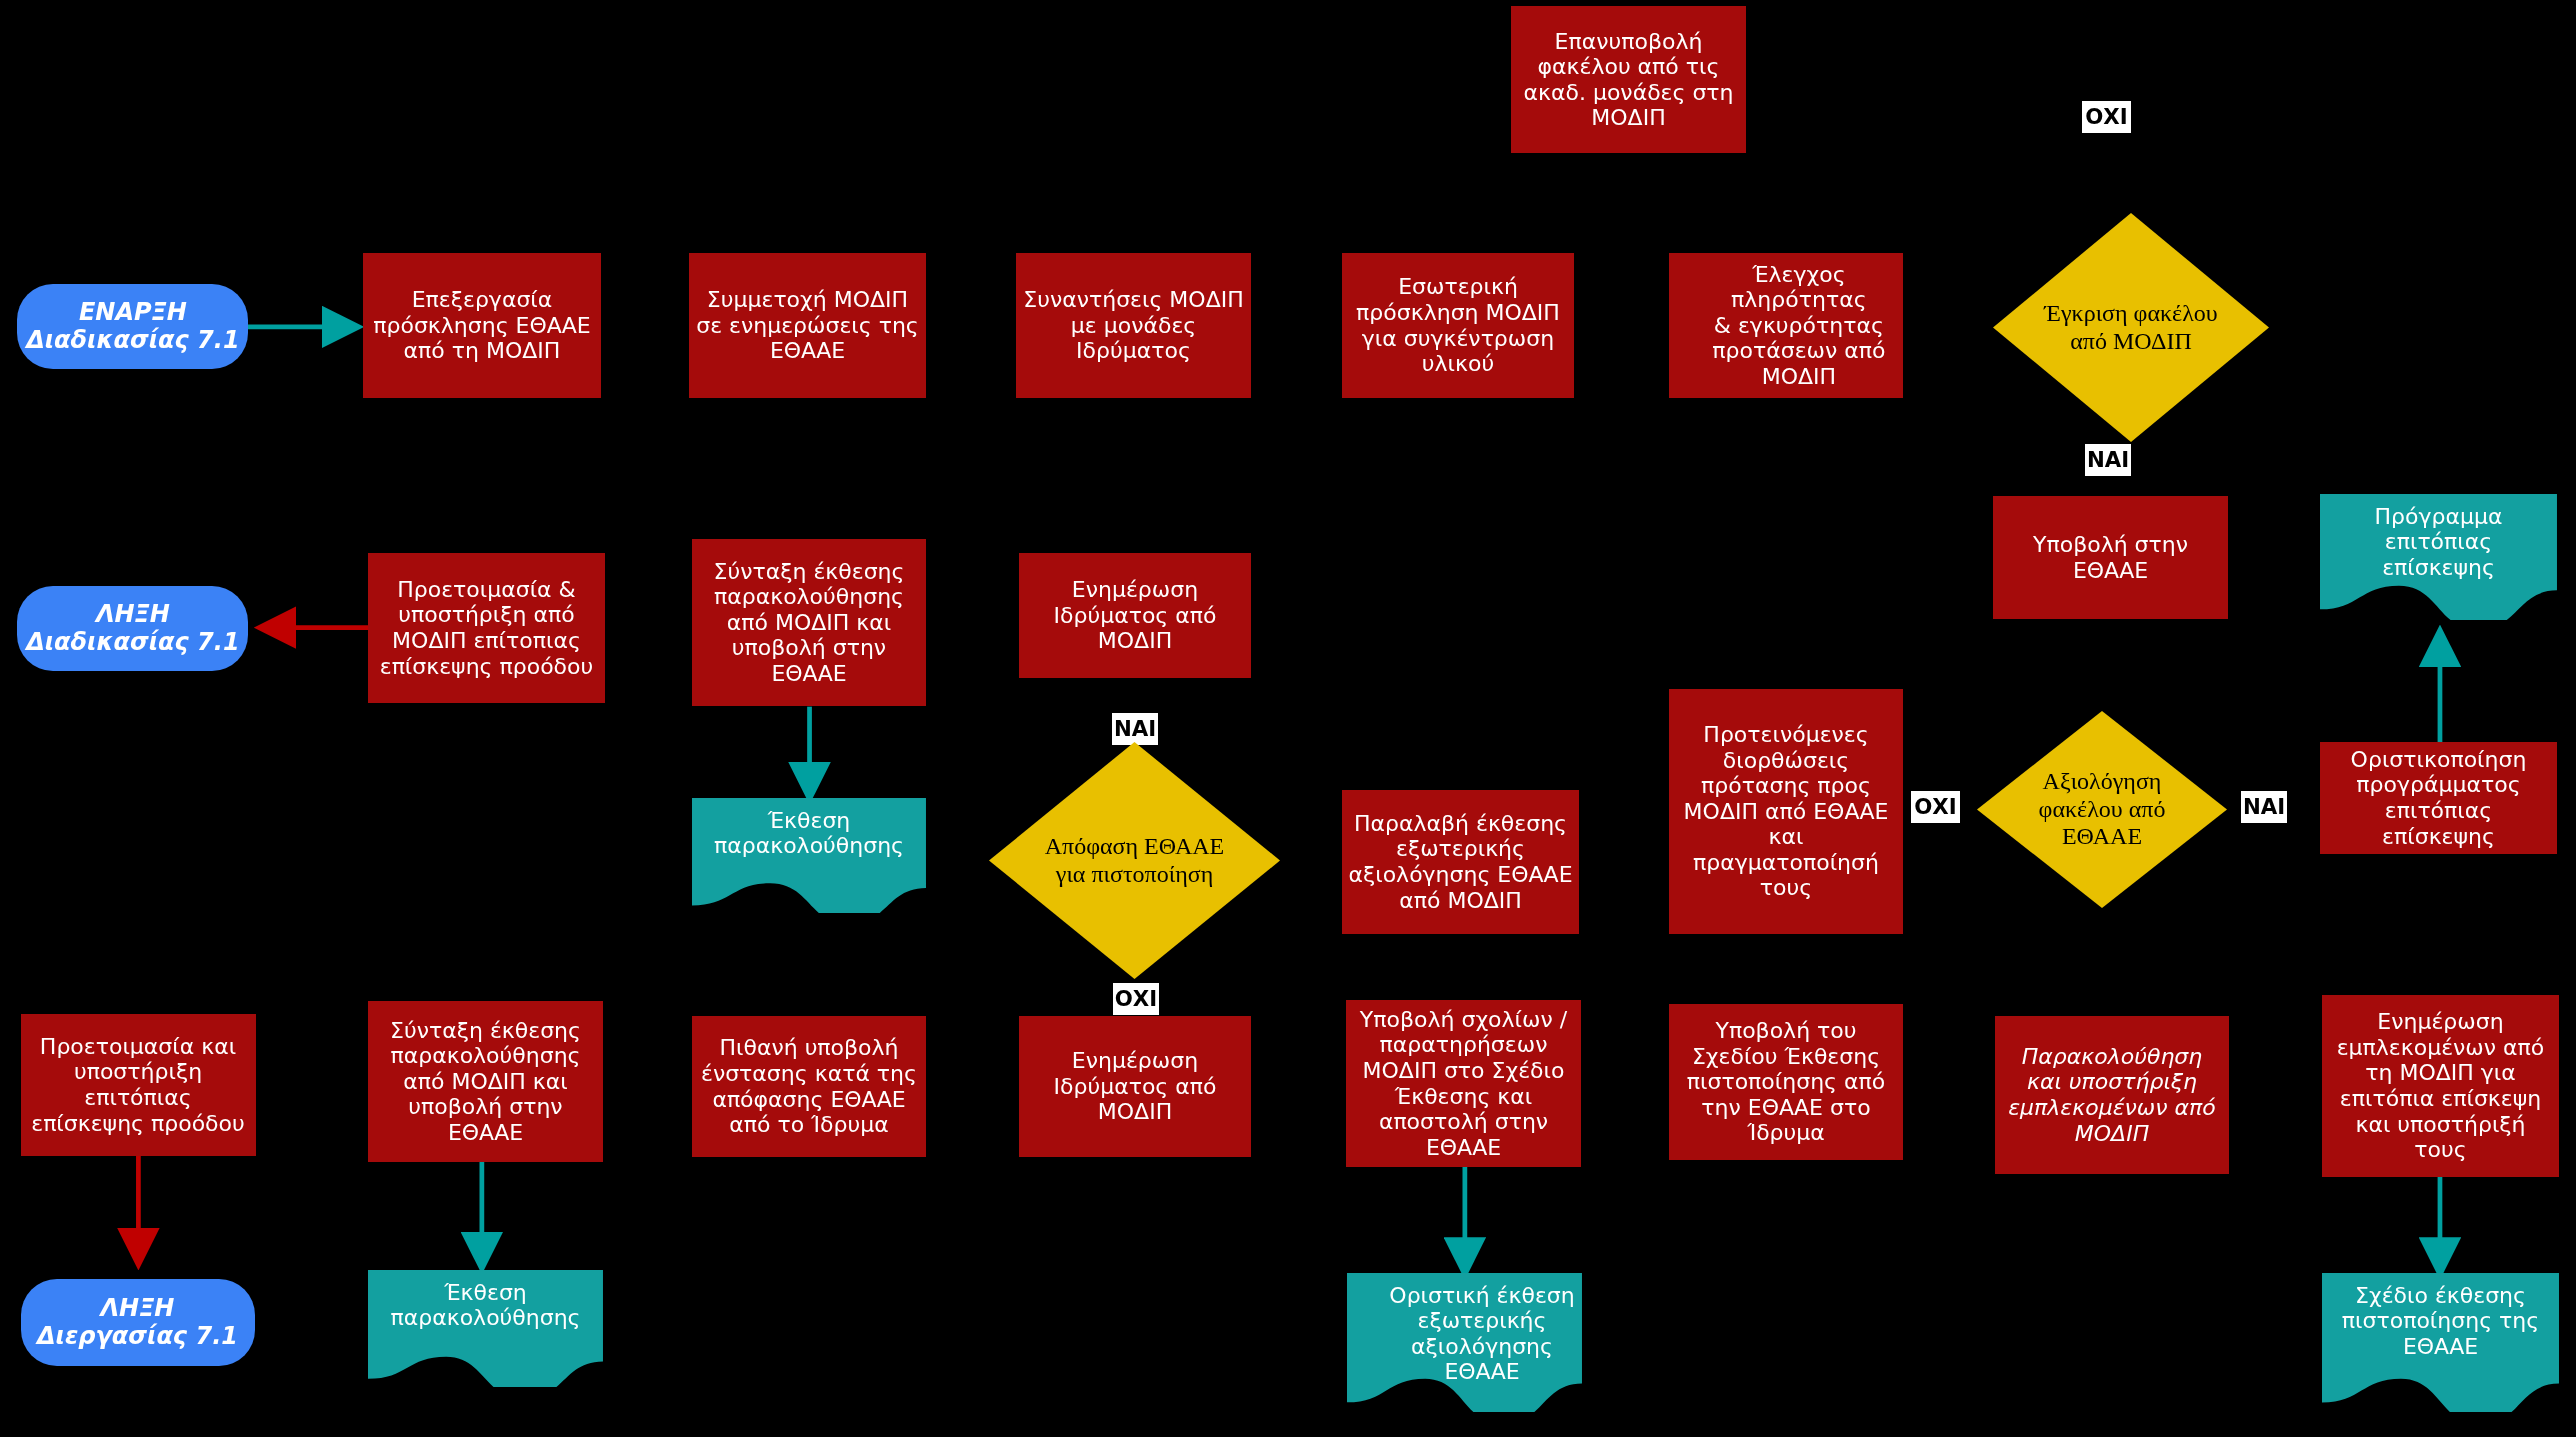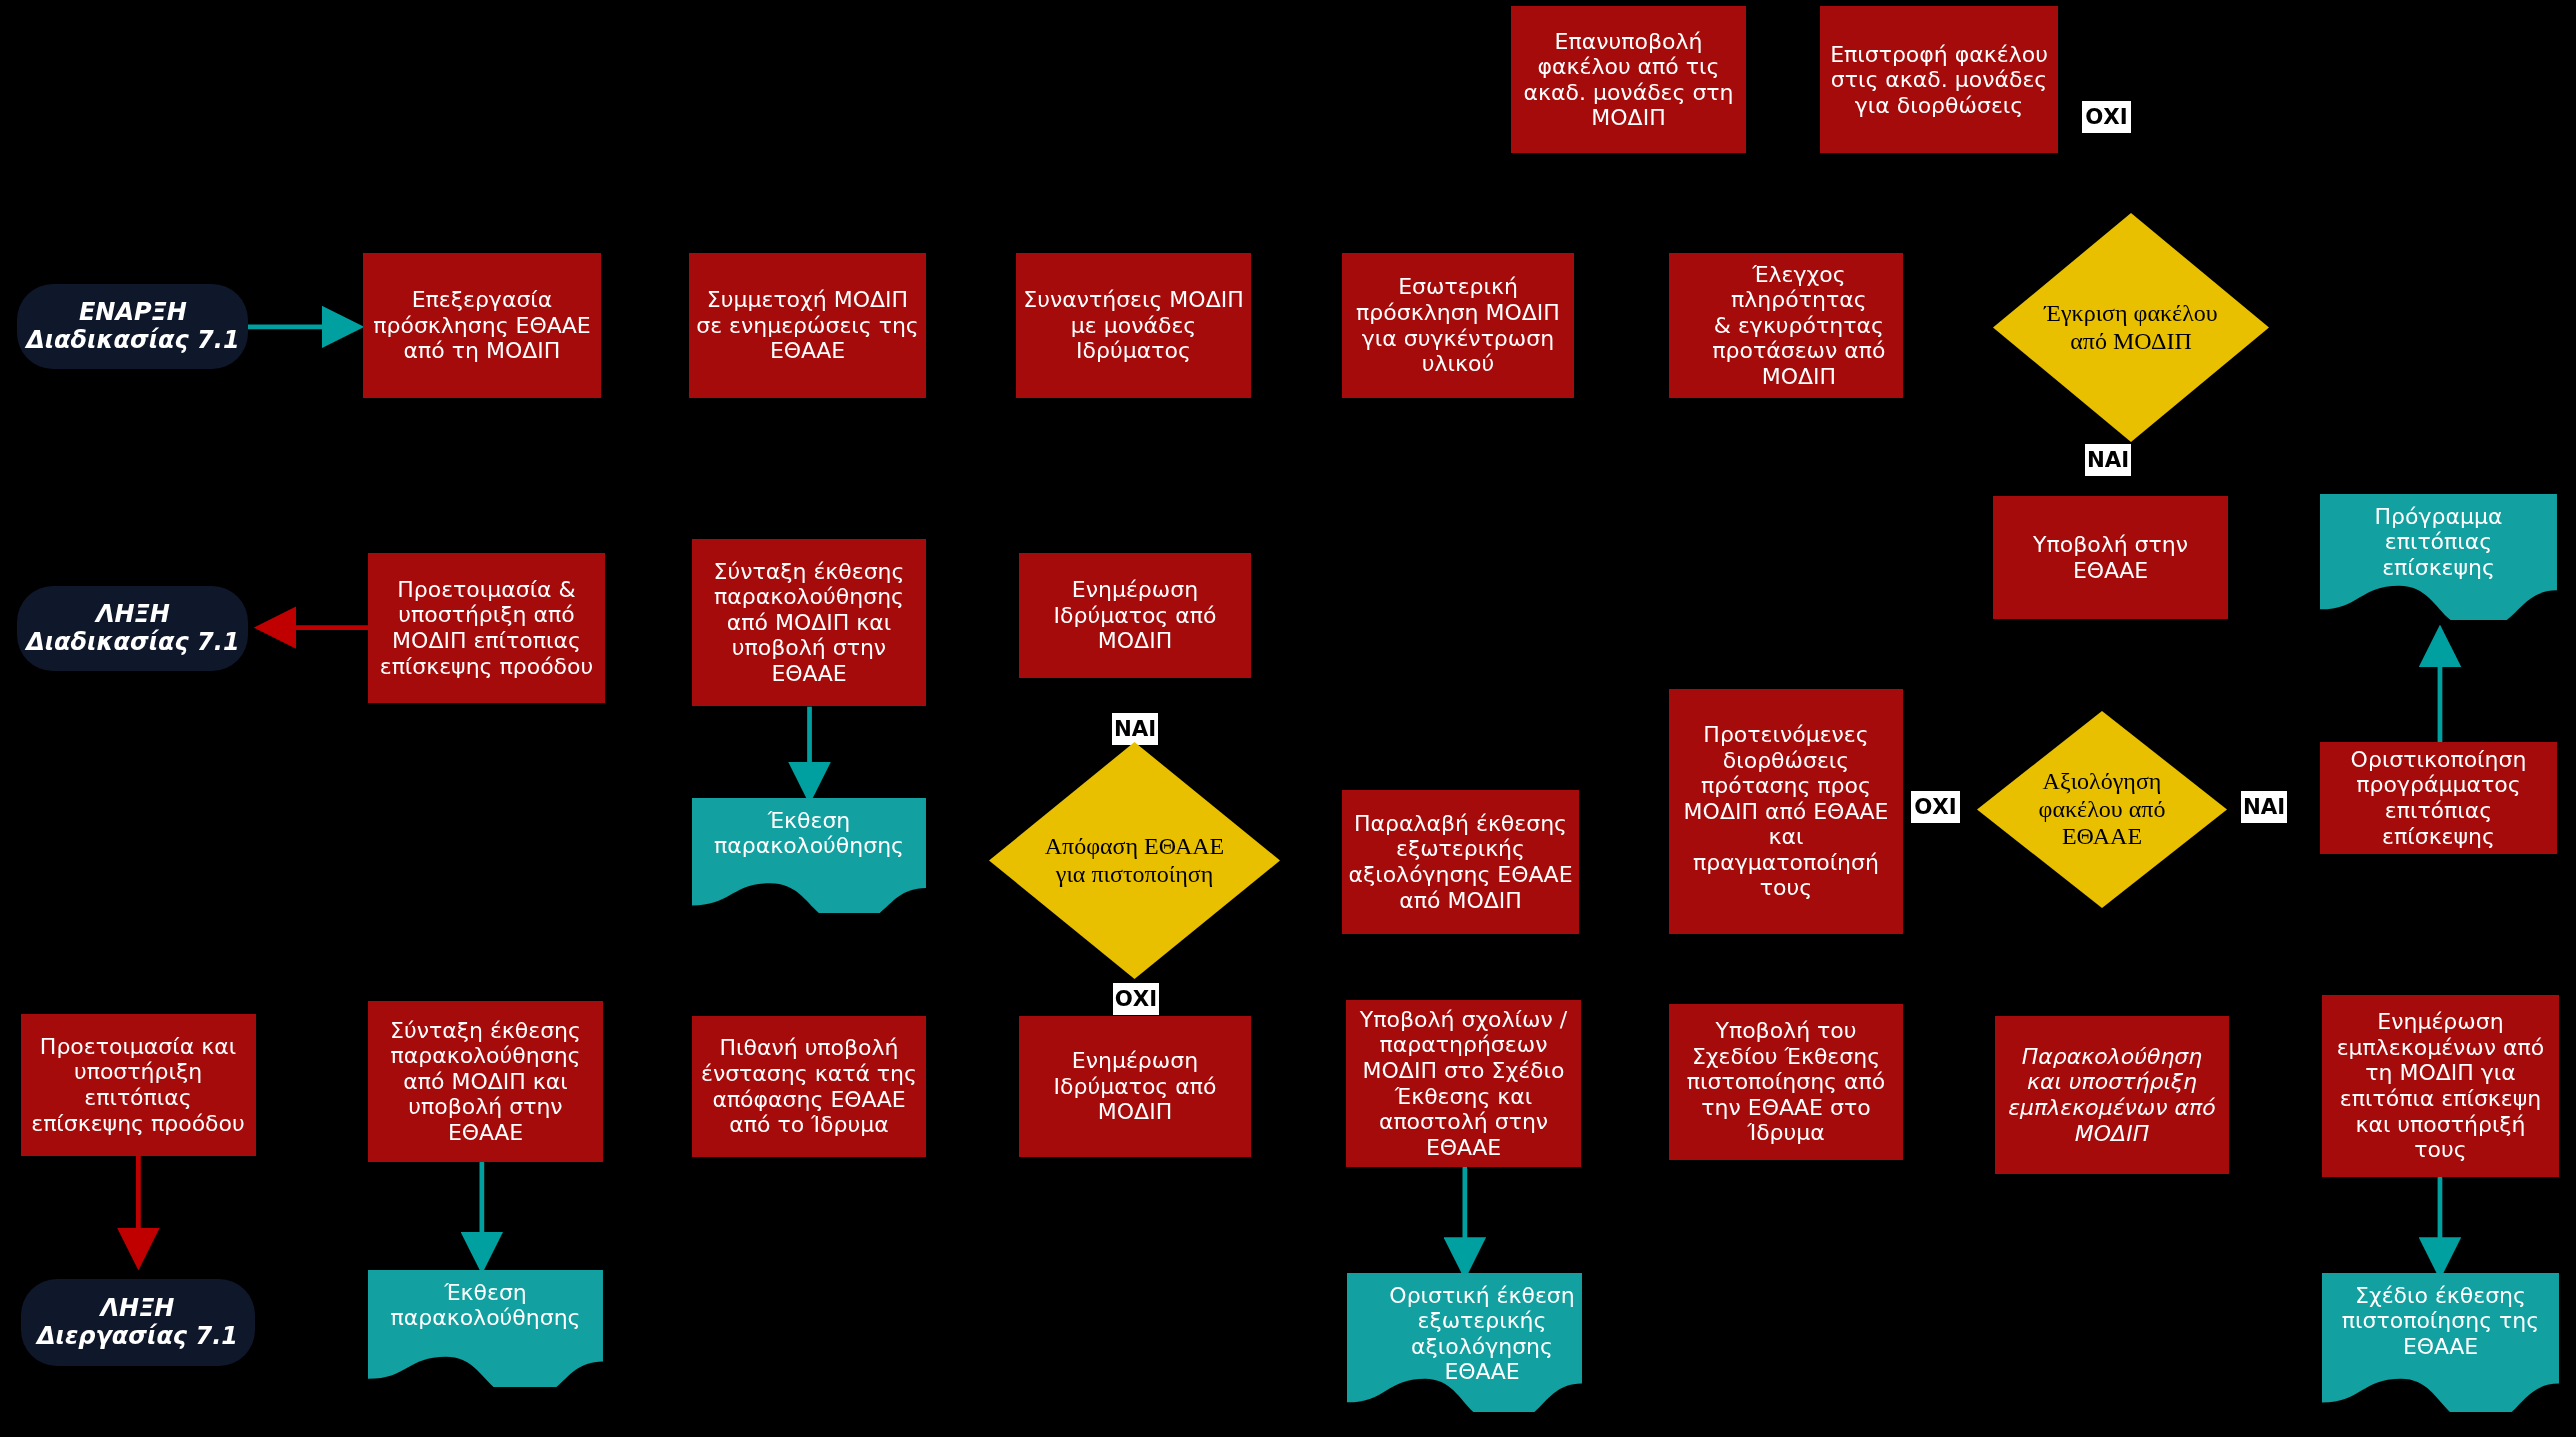--- a/index.html
+++ b/index.html
@@ -24,21 +24,21 @@
   }
   
   .process{
     background:#A50B0B;
     color:#FFFFFF;
     font-size:22px;
     padding:4.7px 6.3px;
   }
   
   .terminator{
-    background:#0f172a;
+    background:#3b82f6;
     color:#FFFFFF;
     font-size:24px;
     font-style:italic;
     font-weight:bold;
     border-radius:36px;
   }
   
   .decision{
     color:#000000;
     font-size:24px;
@@ -129,23 +129,20 @@
 
       <line x1="3090" y1="1030" x2="3090" y2="800" stroke="#00A0A0" stroke-width="6" marker-end="url(#ar-teal)"></line>
     </svg>
   </div>
 
   <div class="node process" style="left:1511px;top:6.3px;width:235px;height:147px;">Επανυποβολή
 φακέλου από τις
 ακαδ. μονάδες στη
 ΜΟΔΙΠ</div>
 
-  <div class="node process" style="left:1820px;top:6.3px;width:238px;height:147px;">Επιστροφή φακέλου
-στις ακαδ. μονάδες
-για διορθώσεις</div>
 
   <div class="chip" style="left:2082px;top:101px;width:49px;height:32px;">ΟΧΙ</div>
 
   <div class="node terminator" style="left:17.4px;top:284px;width:231px;height:85px;">ΕΝΑΡΞΗ
 Διαδικασίας 7.1</div>
 
   <div class="node process" style="left:363px;top:253px;width:238px;height:145px;">Επεξεργασία
 πρόσκλησης ΕΘΑΑΕ
 από τη ΜΟΔΙΠ</div>
 

